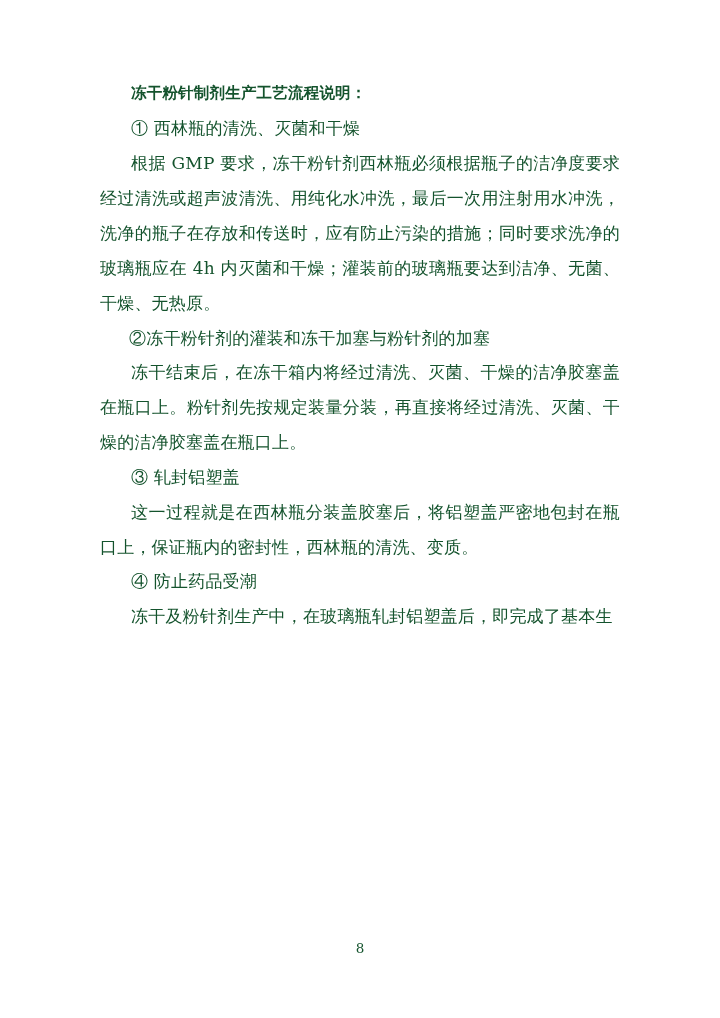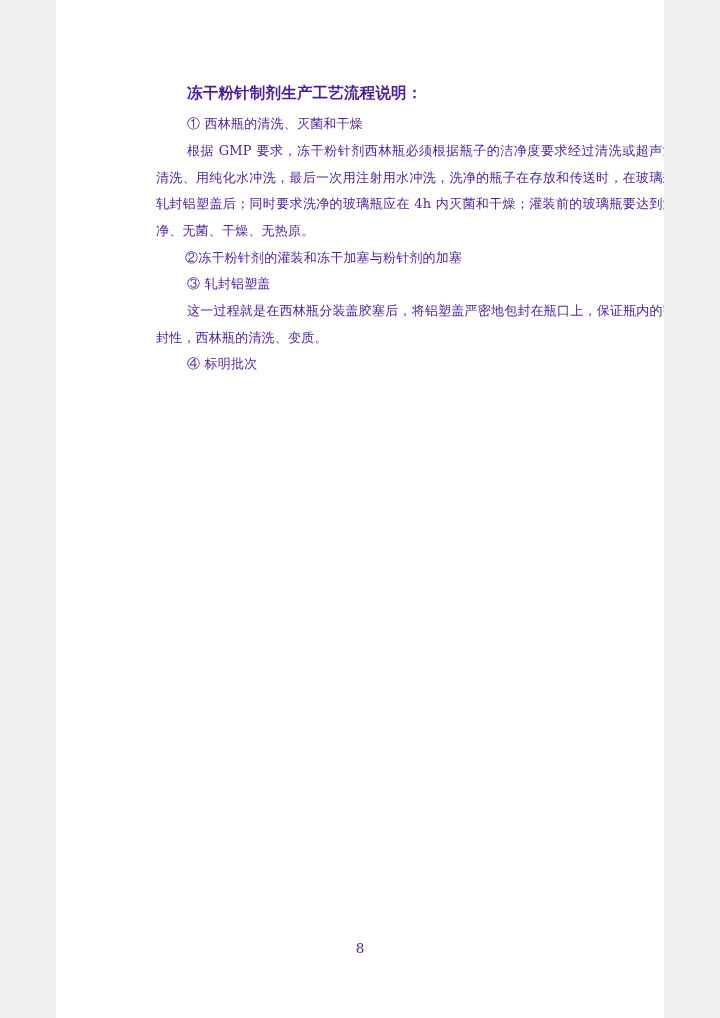--- a/index.html
+++ b/index.html
@@ -2,44 +2,44 @@
 <html lang="zh"><head>
 <meta charset="utf-8">
 <style>
   html, body {
     margin: 0;
     padding: 0;
     background: #f0f0f0;
   }
   .page {
     position: relative;
-    width: 608px;
+    width: 720px;
     height: 1018px;
     background: #ffffff;
     margin: 0 auto;
     overflow: hidden;
     font-family: "DejaVu Serif", "Liberation Serif", serif;
-    color: #4c1d95;
+    color: #14532d;
   }
   .content {
     position: absolute;
     left: 100px;
     top: 78px;
     width: 520px;
   }
   .doc-title {
     font-size: 15.5px;
     font-weight: bold;
     line-height: 1.9;
     margin: 0 0 4px 0;
     text-indent: 31px;
     letter-spacing: 0.2px;
   }
   .para {
-    font-size: 13px;
+    font-size: 17px;
     line-height: 2.05;
     margin: 0;
     text-align: justify;
     text-justify: inter-ideograph;
     text-indent: 31px;
     letter-spacing: 0.2px;
   }
   .para.tight-indent {
     text-indent: 29px;
   }
@@ -53,20 +53,22 @@
     font-family: "DejaVu Serif", "Liberation Serif", serif;
   }
 </style>
 </head>
 <body>
 
 <div class="page">
   <div class="content">
     <p class="doc-title">冻干粉针制剂生产工艺流程说明：</p>
     <p class="para">① 西林瓶的清洗、灭菌和干燥</p>
-    <p class="para">根据 GMP 要求，冻干粉针剂西林瓶必须根据瓶子的洁净度要求经过清洗或超声波清洗、用纯化水冲洗，最后一次用注射用水冲洗，洗净的瓶子在存放和传送时，在玻璃瓶轧封铝塑盖后；同时要求洗净的玻璃瓶应在 4h 内灭菌和干燥；灌装前的玻璃瓶要达到洁净、无菌、干燥、无热原。</p>
+    <p class="para">根据 GMP 要求，冻干粉针剂西林瓶必须根据瓶子的洁净度要求经过清洗或超声波清洗、用纯化水冲洗，最后一次用注射用水冲洗，洗净的瓶子在存放和传送时，应有防止污染的措施；同时要求洗净的玻璃瓶应在 4h 内灭菌和干燥；灌装前的玻璃瓶要达到洁净、无菌、干燥、无热原。</p>
     <p class="para tight-indent">②冻干粉针剂的灌装和冻干加塞与粉针剂的加塞</p>
+    <p class="para">冻干结束后，在冻干箱内将经过清洗、灭菌、干燥的洁净胶塞盖在瓶口上。粉针剂先按规定装量分装，再直接将经过清洗、灭菌、干燥的洁净胶塞盖在瓶口上。</p>
     <p class="para">③ 轧封铝塑盖</p>
     <p class="para">这一过程就是在西林瓶分装盖胶塞后，将铝塑盖严密地包封在瓶口上，保证瓶内的密封性，西林瓶的清洗、变质。</p>
-    <p class="para">④ 标明批次</p>
+    <p class="para">④ 防止药品受潮</p>
+    <p class="para">冻干及粉针剂生产中，在玻璃瓶轧封铝塑盖后，即完成了基本生</p>
   </div>
   <div class="page-number">8</div>
 </div>
 
 </body></html>

